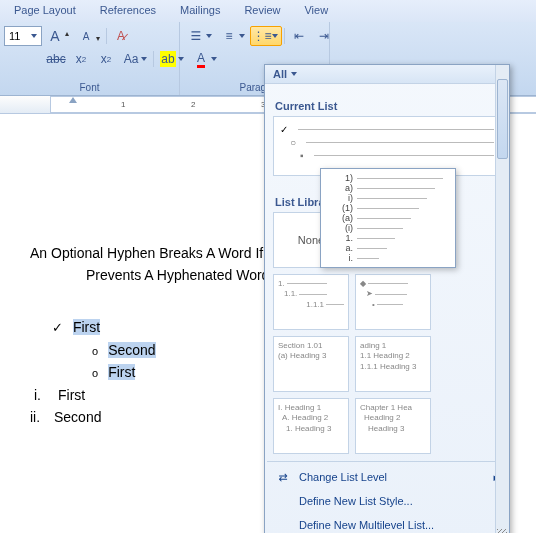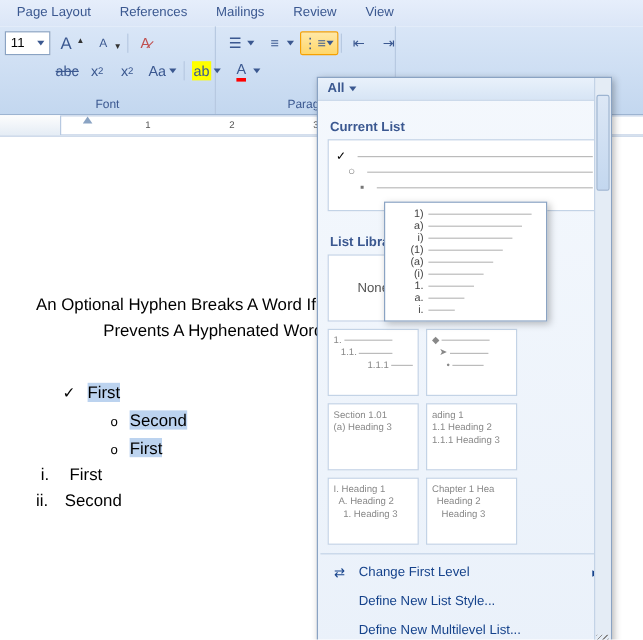--- a/index.html
+++ b/index.html
@@ -221,21 +221,21 @@
       </div>
     <div class="gcell">
         <div>Chapter 1 Hea</div>
         <div style="padding-left:4px;">Heading 2</div>
         <div style="padding-left:8px;">Heading 3</div>
       </div>
   </div>
   <div class="dd-sep"></div>
   <div class="dd-item">
       <span class="ic">⇄</span>
-      <span>Change First Level</span>
+      <span>Change List Level</span>
       <span style="margin-left:auto;">▸</span>
     </div>
   <div class="dd-item">
       <span class="ic"></span>
       <span>Define New List Style...</span>
     </div>
   <div class="dd-item">
       <span class="ic"></span>
       <span>Define New Multilevel List...</span>
     </div>

